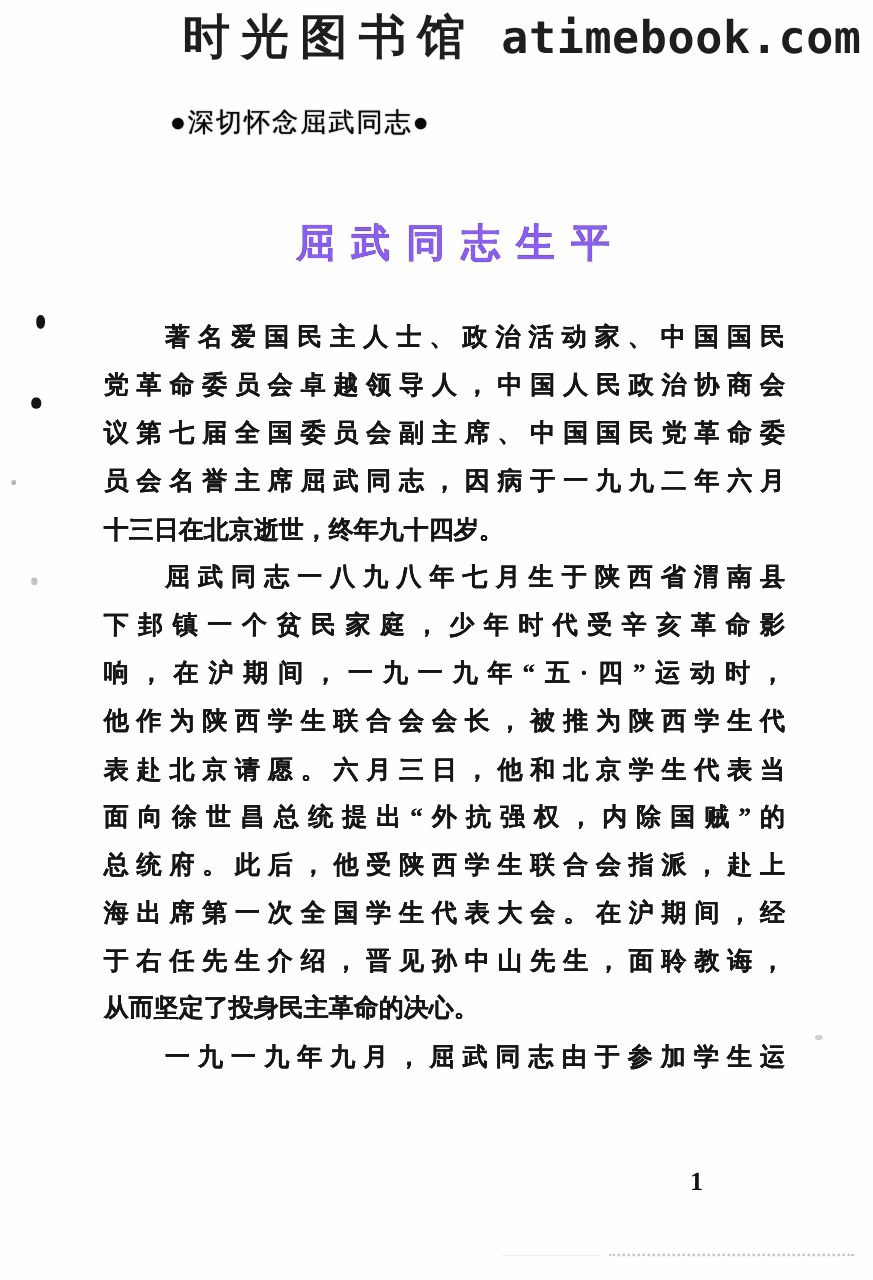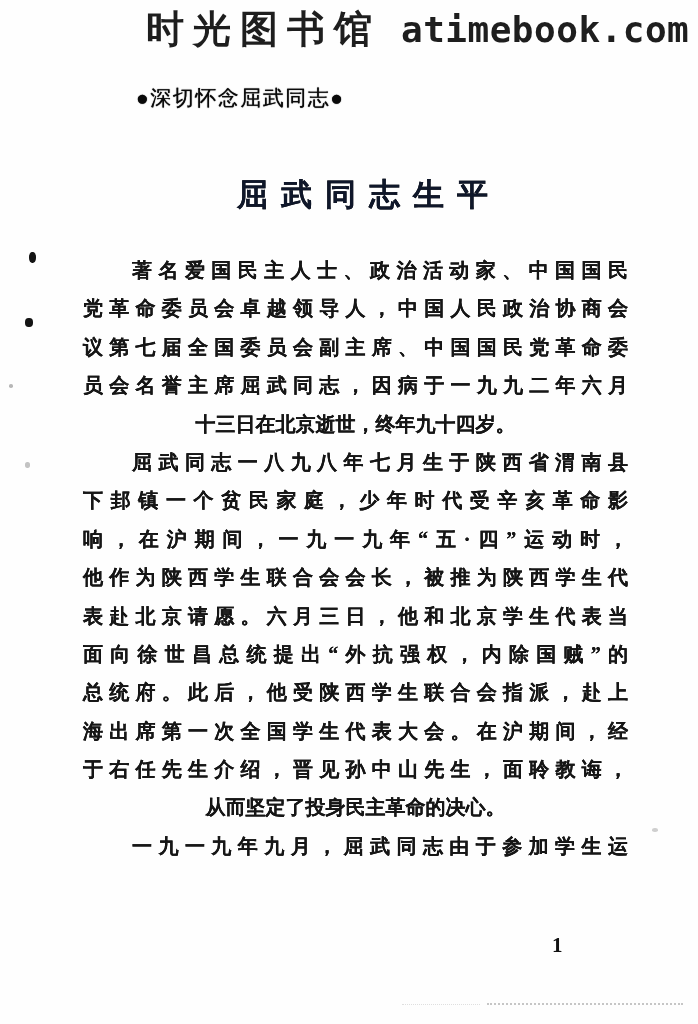--- a/index.html
+++ b/index.html
@@ -21,31 +21,31 @@
   .badge{
     position:absolute;top:84px;left:92px;
     font-size:21px;font-weight:400;color:#0a0a0a;
     letter-spacing:1.5px;text-shadow:0 0 1px #000;margin-left:44px;
   }
   
   .title{
     position:absolute;top:174px;left:0;width:100%;
     box-sizing:border-box;padding-left:40px;
     text-align:center;
-    font-size:31px;font-weight:700;color:#0f172a;
+    font-size:31px;font-weight:700;color:#8b5cf6;
     letter-spacing:13px;text-shadow:0 0 .6px #000;
   }
   
   .article{
     position:absolute;top:251px;left:83px;width:545px;
     font-size:20px;font-weight:600;color:#161616;
   }
   .line{
     line-height:38.4px;height:38.4px;overflow:visible;
-    text-align:center;text-shadow:0 0 .5px #000;
+    text-align:left;text-shadow:0 0 .5px #000;
   }
   .line.just{text-align:justify;text-align-last:justify;}
   .line.ind{padding-left:49px;}
   
   .page-number{
     position:absolute;top:933px;left:552px;
     font-size:21px;font-weight:700;color:#111;
   }
   .footer-rule{
     position:absolute;top:1003px;left:487px;width:196px;height:0;

